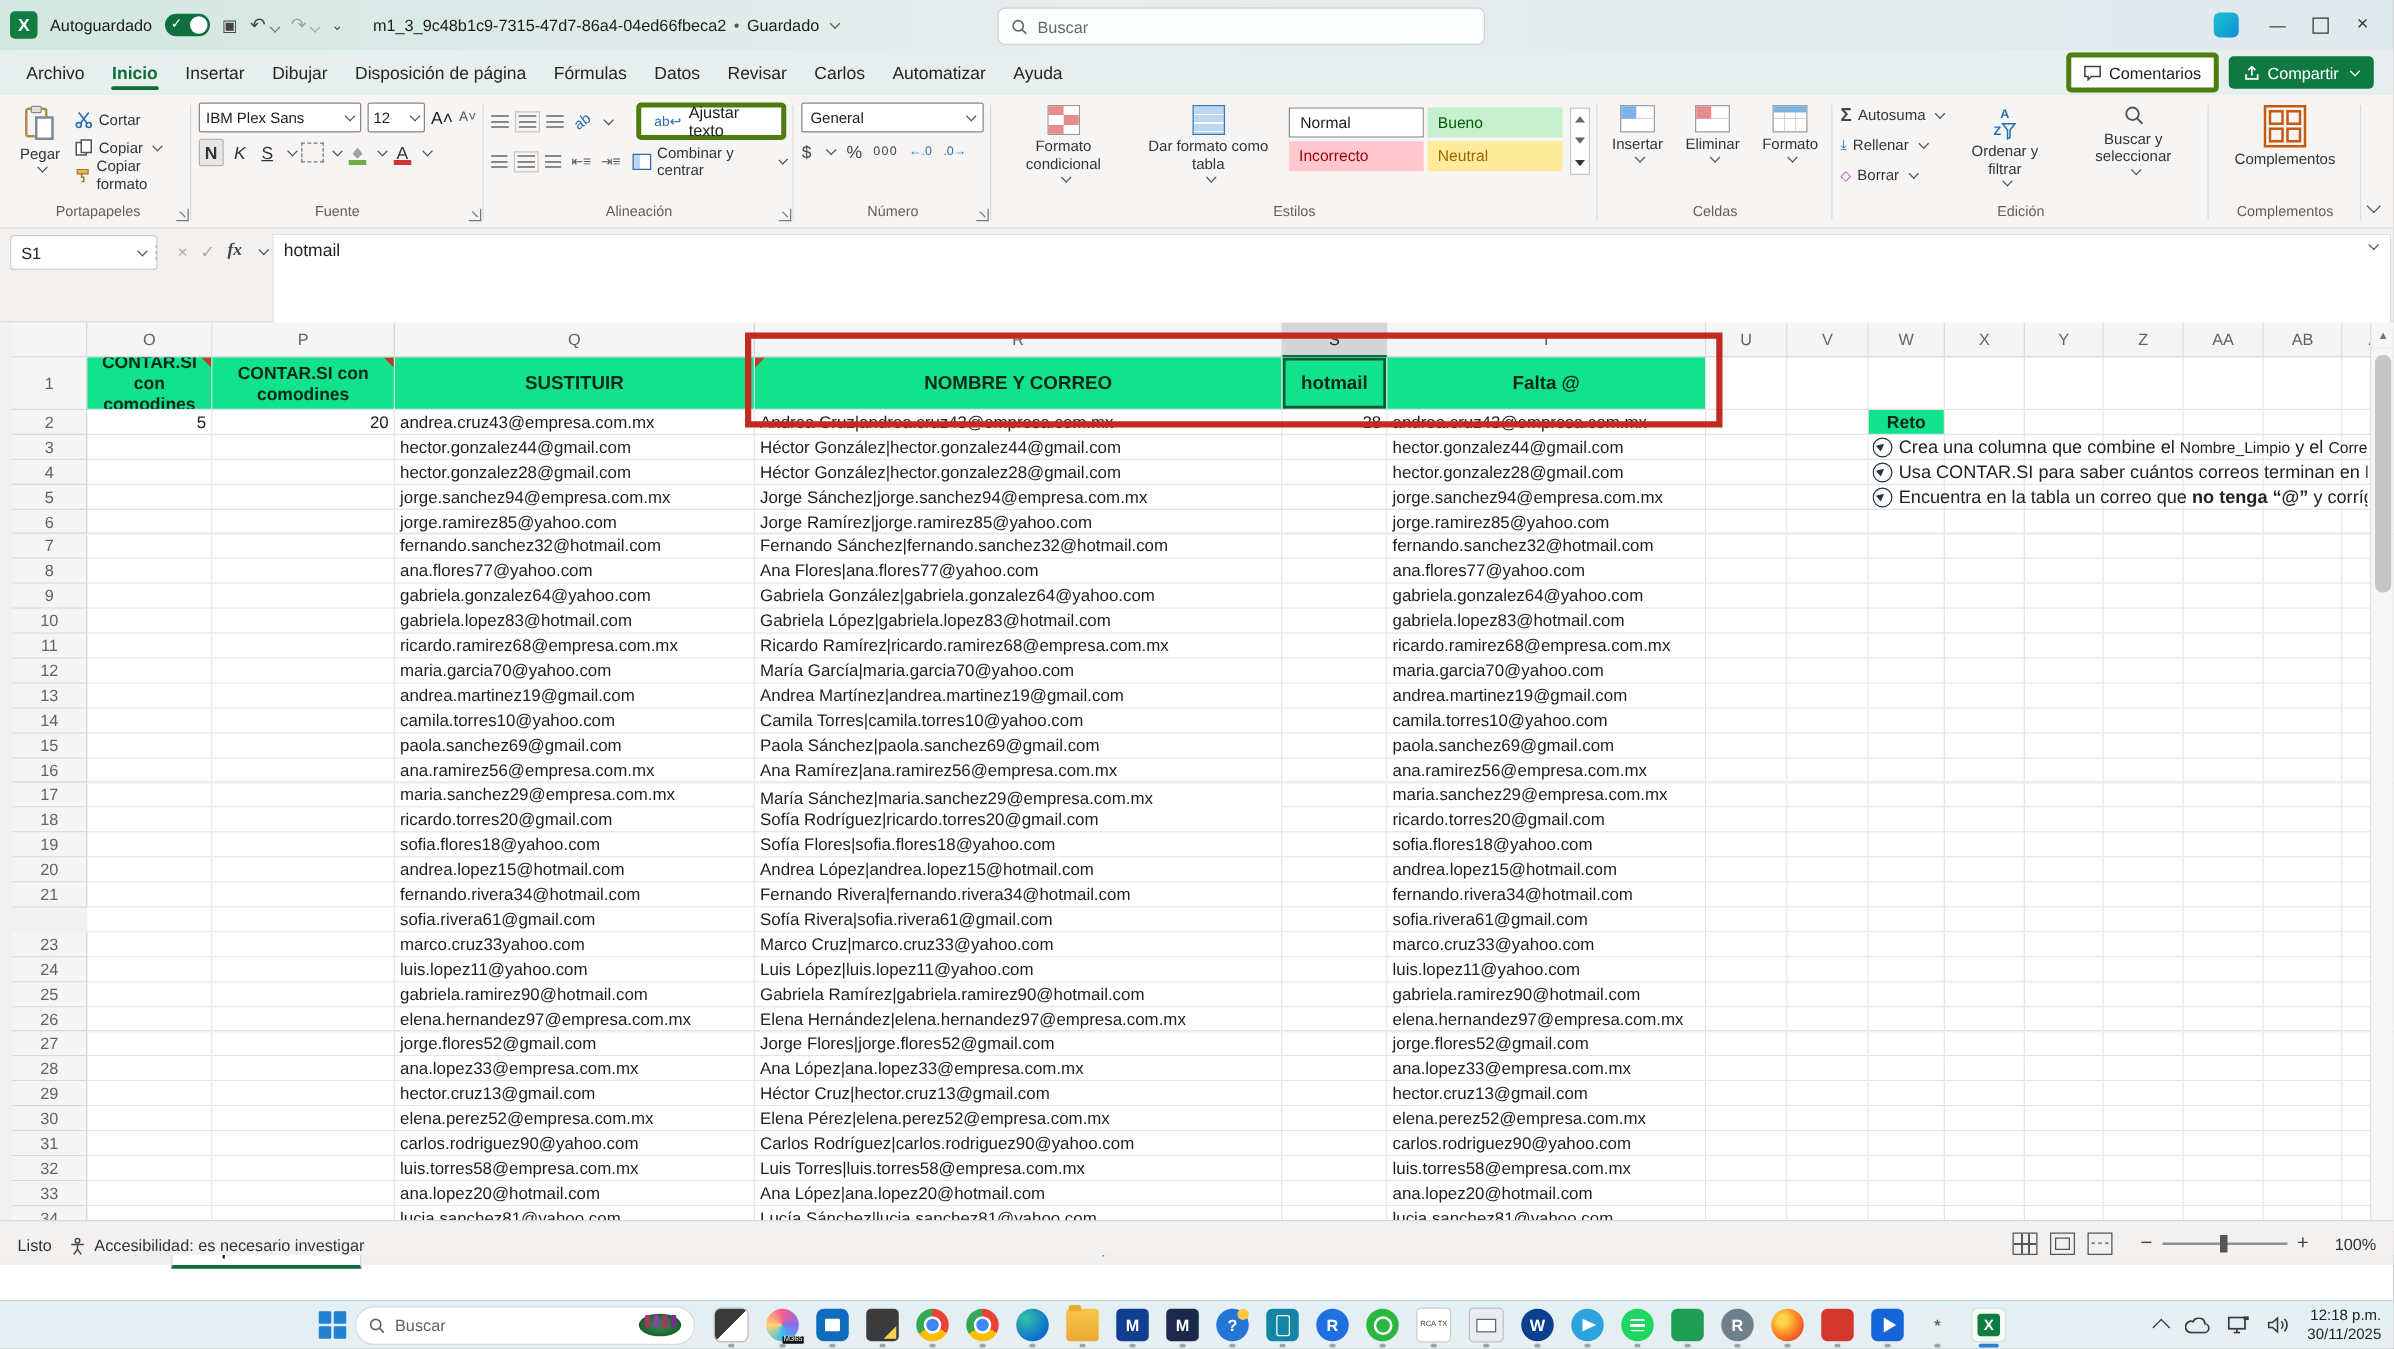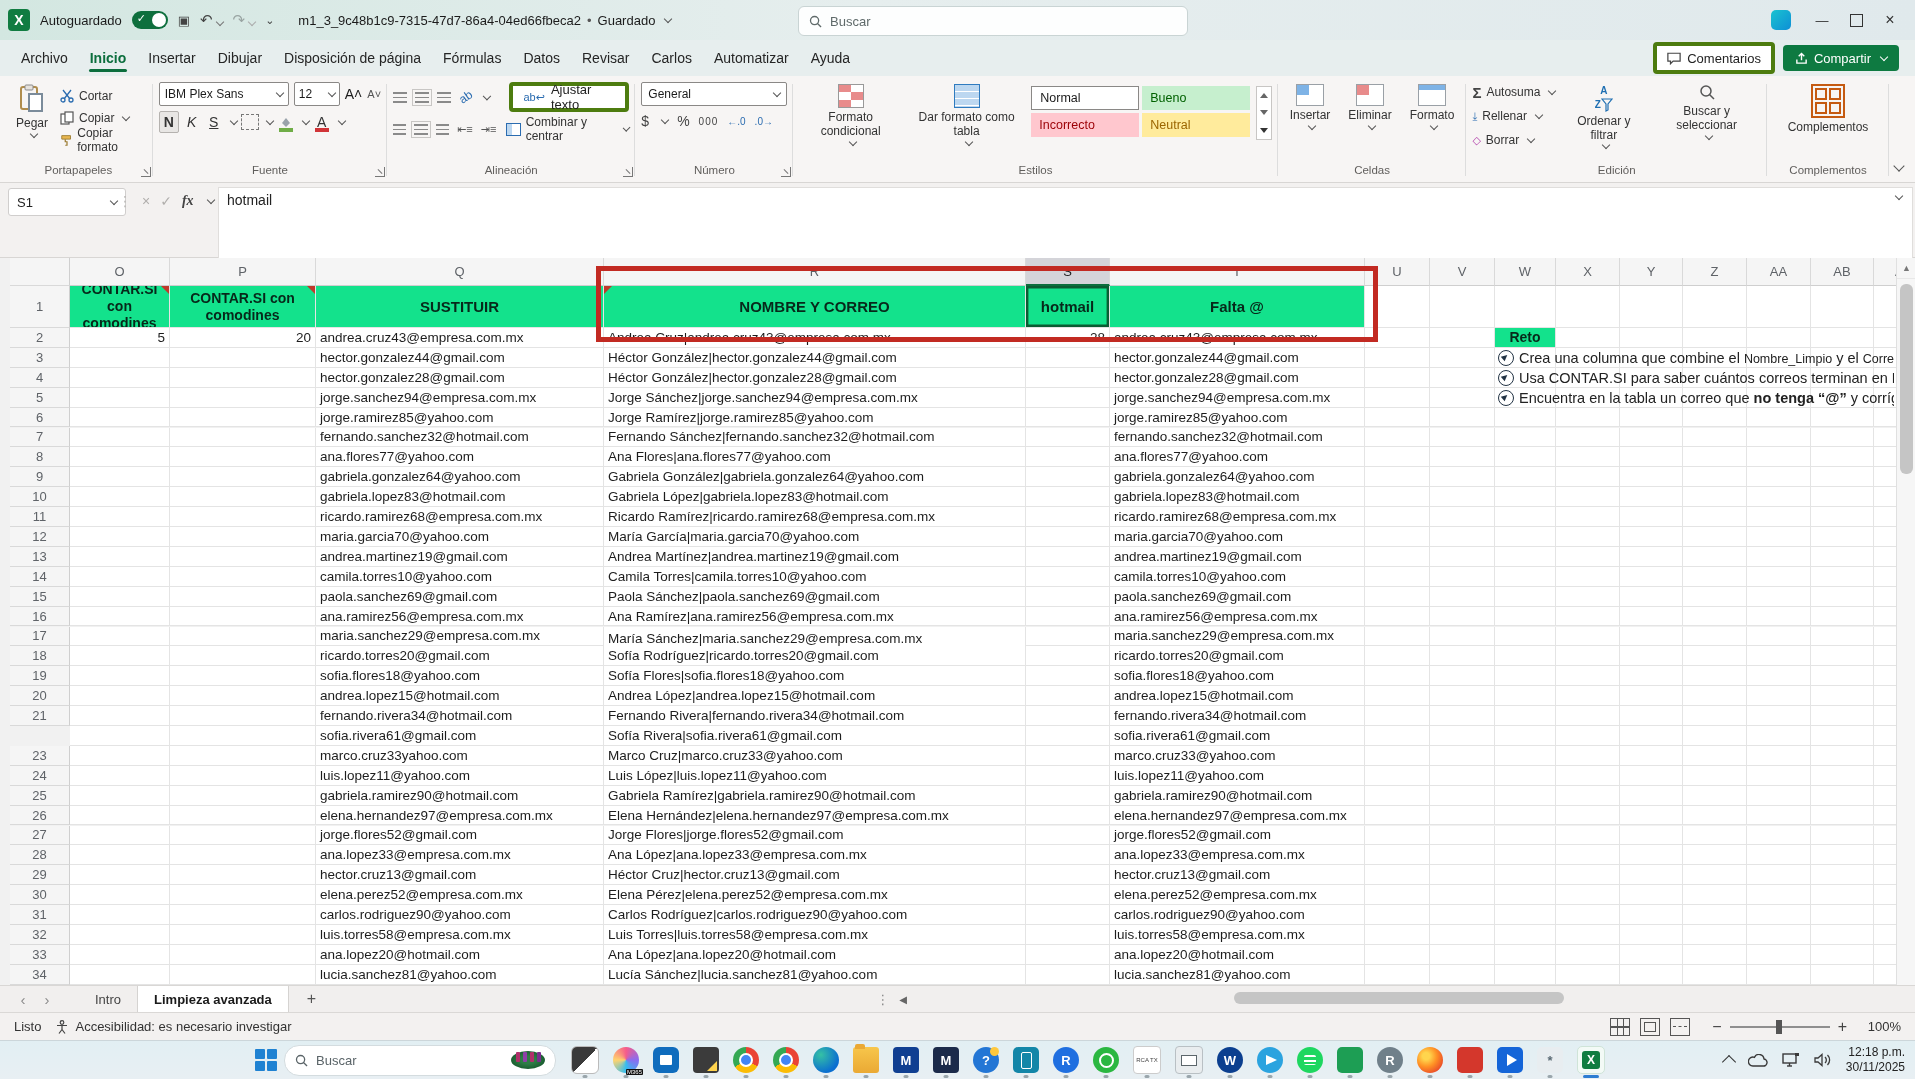--- a/index.html
+++ b/index.html
@@ -127,21 +127,21 @@
   #vscroll{position:absolute;left:1896px;top:0;width:19px;height:727px;background:#f6f6f6;border-left:1px solid #e0e0e0;}
   #vscroll .arrow{height:20px;display:flex;align-items:center;justify-content:center;color:#777;font-size:9px;border-bottom:1px solid #e8e8e8;}
   #vthumb{position:absolute;left:3px;top:26px;width:13px;height:190px;background:#c5c5c5;border-radius:6px;}
   
   #tabbar{top:985px;height:27px;background:#f1efee;border-top:1px solid #d9d7d5;display:flex;align-items:center;font-size:13px;color:#444;}
   .tabnav{width:24px;text-align:center;color:#8b8b8b;font-size:15px;}
   .sheettab{padding:0 16px;height:100%;display:flex;align-items:center;}
   .sheettab.active{background:#fff;border:1px solid #d5d3d1;border-top:none;border-bottom:3px solid #0c6e3d;font-weight:bold;color:#1a1a1a;}
   #hscroll{position:absolute;left:1216px;top:989px;width:672px;height:18px;background:#f1efee;}
   #hthumb{position:absolute;left:18px;top:3px;width:330px;height:12px;background:#c5c5c5;border-radius:6px;}
-  #statusbar{top:1012px;height:28px;background:#f3f1f0;border-top:1px solid #dad8d6;display:flex;align-items:center;
+  #statusbar{top:976px;height:28px;background:#f3f1f0;border-top:1px solid #dad8d6;display:flex;align-items:flex-end;
              font-size:13px;color:#333;padding:0 14px;gap:14px;}
   .viewbtn{width:18px;height:16px;border:1.4px solid #555;margin-left:10px;position:relative;}
   .viewbtn.grid{background:linear-gradient(90deg,transparent 0 32%,#555 32% 40%,transparent 40% 64%,#555 64% 72%,transparent 72%),
                 linear-gradient(transparent 0 45%,#555 45% 55%,transparent 55%);}
   .viewbtn.layout::after{content:"";position:absolute;inset:3px;border:1px solid #555;}
   .viewbtn.brk::after{content:"";position:absolute;left:2px;right:2px;top:7px;border-top:1.6px dashed #555;}
   #zoomtrack{width:100px;height:2px;background:#8f8f8f;position:relative;margin:0 8px;}
   #zoomknob{position:absolute;left:46px;top:-6px;width:6px;height:14px;background:#555;}
   #watermark{position:absolute;left:1595px;top:982px;width:315px;height:92px;z-index:60;opacity:.38;
              pointer-events:none;display:flex;align-items:center;gap:10px;color:#2ea46b;}

